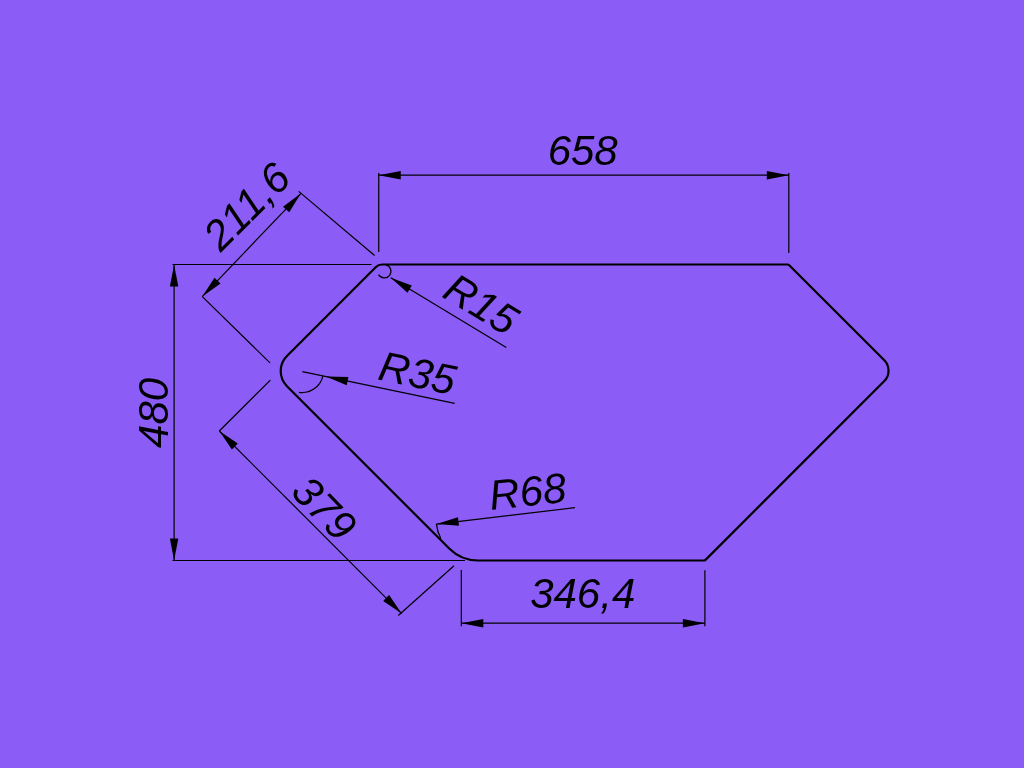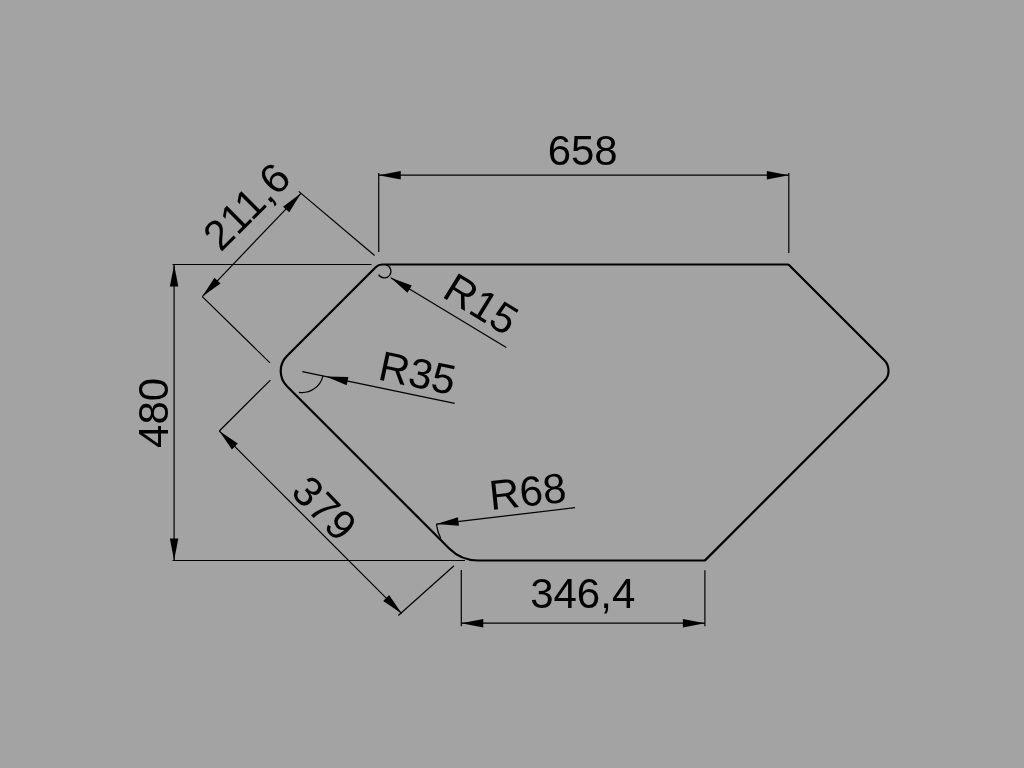--- a/index.html
+++ b/index.html
@@ -1,16 +1,16 @@
 <!DOCTYPE html>
 <html><head>
 <meta charset="utf-8">
 <style>
   html,body{margin:0;padding:0;background:#ffffff;}
-  .page{width:1024px;height:768px;position:relative;background:#a3a3a3;overflow:hidden;}
+  .page{width:1024px;height:768px;position:relative;background:#8b5cf6;overflow:hidden;font-style:italic;}
   text{font-family:"Liberation Sans",sans-serif;fill:#000;}
 </style>
 </head>
 <body>
 <div class="page">
 <svg width="1024" height="768" viewBox="0 0 1024 768">
 
   <path d="M 382.25 264.5 L 787.36 264.5 A 3 3 0 0 1 789.5 265.4 L 884.1 360.0 A 15 15 0 0 1 884.1 381.3 L 705.78 559.62 A 3 3 0 0 1 703.66 560.5 L 478.2 560.5 A 41 41 0 0 1 449.2 548.5 L 286.97 386.23 A 21.4 21.4 0 0 1 286.97 355.97 L 375.67 267.22 A 9.3 9.3 0 0 1 382.25 264.5 Z" fill="none" stroke="#000" stroke-width="2.2"></path>
 
   <g stroke="#000" stroke-width="1.2" fill="none">

